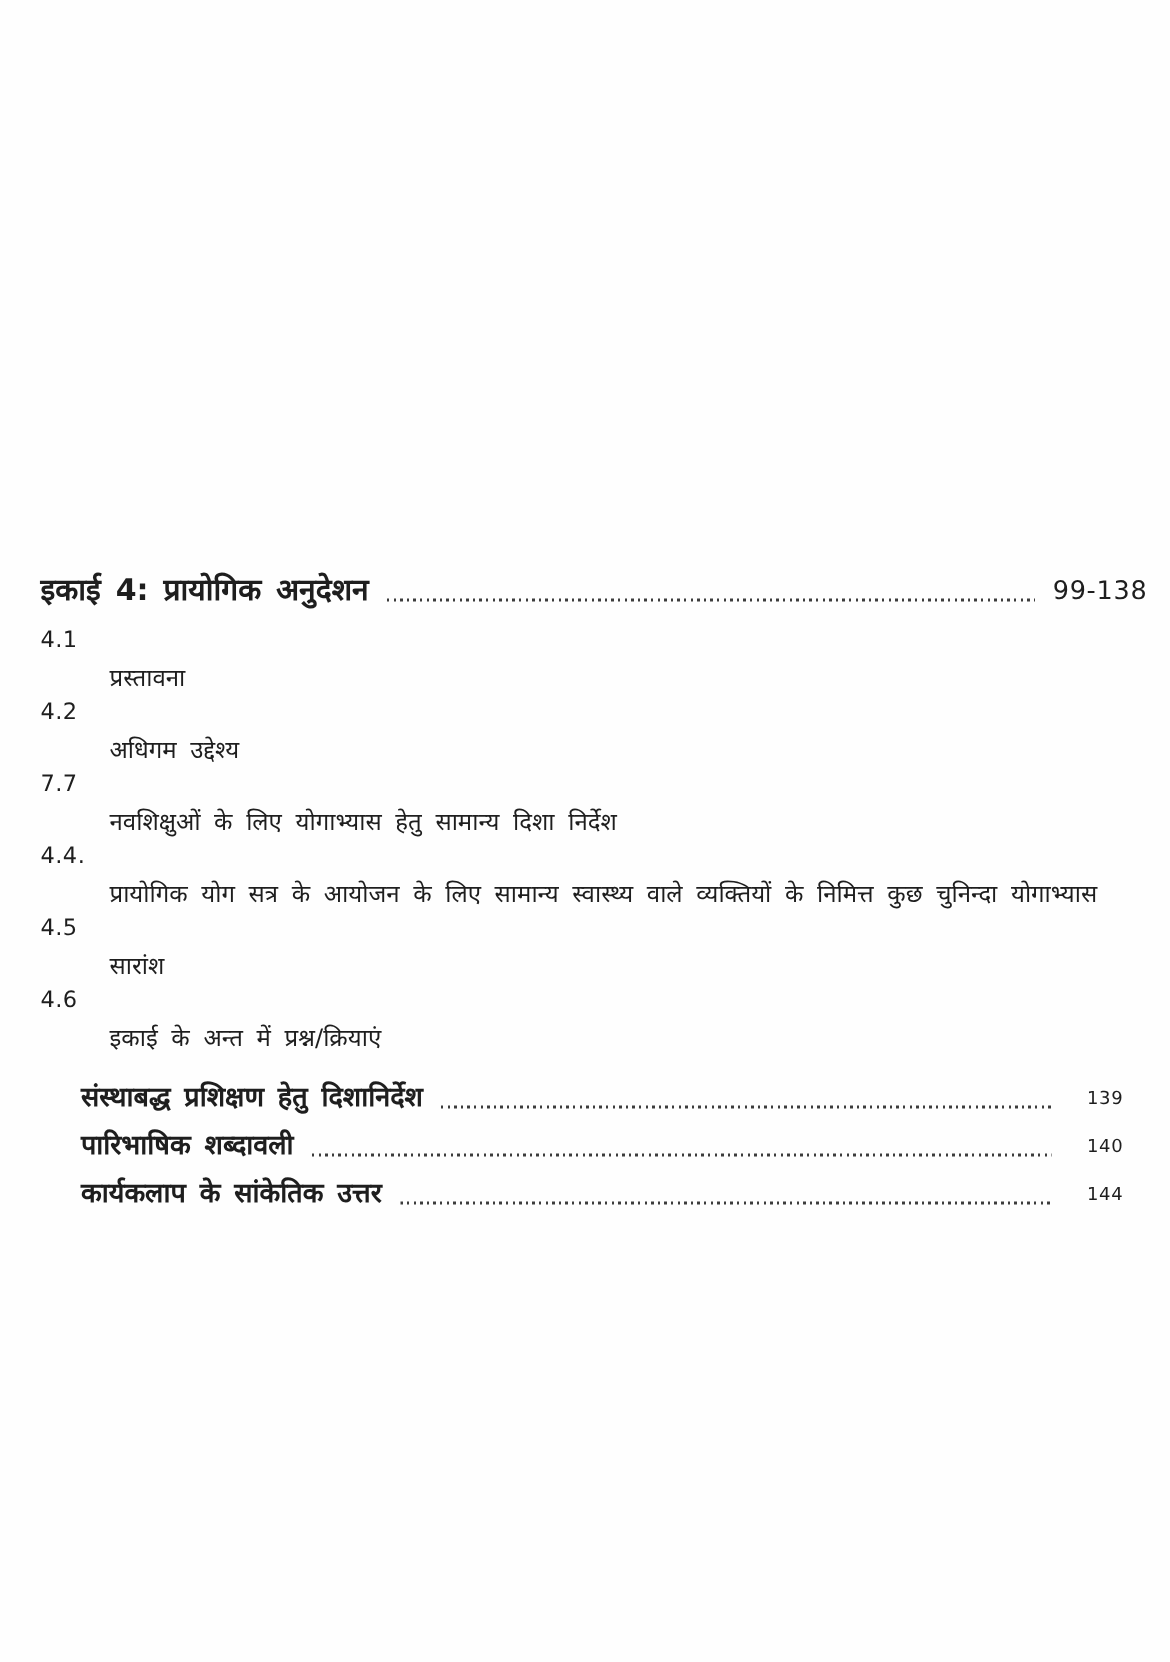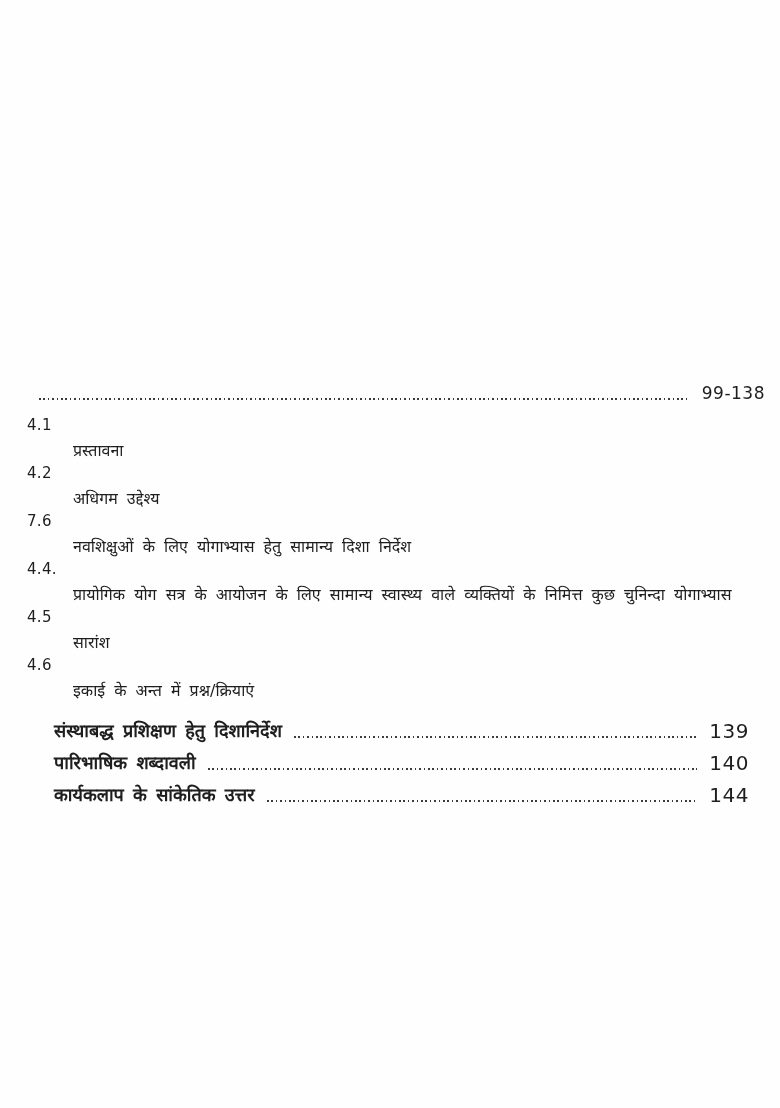--- a/index.html
+++ b/index.html
@@ -81,51 +81,52 @@
   }
   .back-title {
     font-size: 18px;
     font-weight: 700;
     line-height: 24px;
     white-space: nowrap;
     word-spacing: 3px;
   }
   .back-page {
     flex: 0 0 52px;
-    text-align: left;
+    text-align: right;
     padding-right: 16px;
     box-sizing: border-box;
-    font-size: 20px;
+    font-size: 12px;
     font-weight: 400;
     line-height: 23px;
     letter-spacing: 0.5px;
   }
 </style>
 </head>
 <body>
 
 <div class="page">
   <div class="content">
 
     <div class="unit-heading-row">
+      <span class="unit-title">इकाई 4: प्रायोगिक अनुदेशन</span>
       <span class="leader"></span>
       <span class="unit-pages">99-138</span>
     </div>
 
     <div class="sublist">
       <div class="sub-row">
         <span class="sub-num">4.1</span>
         <span class="sub-text">प्रस्तावना</span>
       </div>
       <div class="sub-row">
         <span class="sub-num">4.2</span>
         <span class="sub-text">अधिगम उद्देश्य</span>
       </div>
       <div class="sub-row">
-        <span class="sub-num">7.6</span>
+        <span class="sub-num">7.7</span>
         <span class="sub-text">नवशिक्षुओं के लिए योगाभ्यास हेतु सामान्य दिशा निर्देश</span>
       </div>
       <div class="sub-row">
         <span class="sub-num">4.4.</span>
         <span class="sub-text justified">प्रायोगिक योग सत्र के आयोजन के लिए सामान्य स्वास्थ्य वाले व्यक्तियों के निमित्त कुछ चुनिन्दा योगाभ्यास</span>
       </div>
       <div class="sub-row">
         <span class="sub-num">4.5</span>
         <span class="sub-text">सारांश</span>
       </div>

